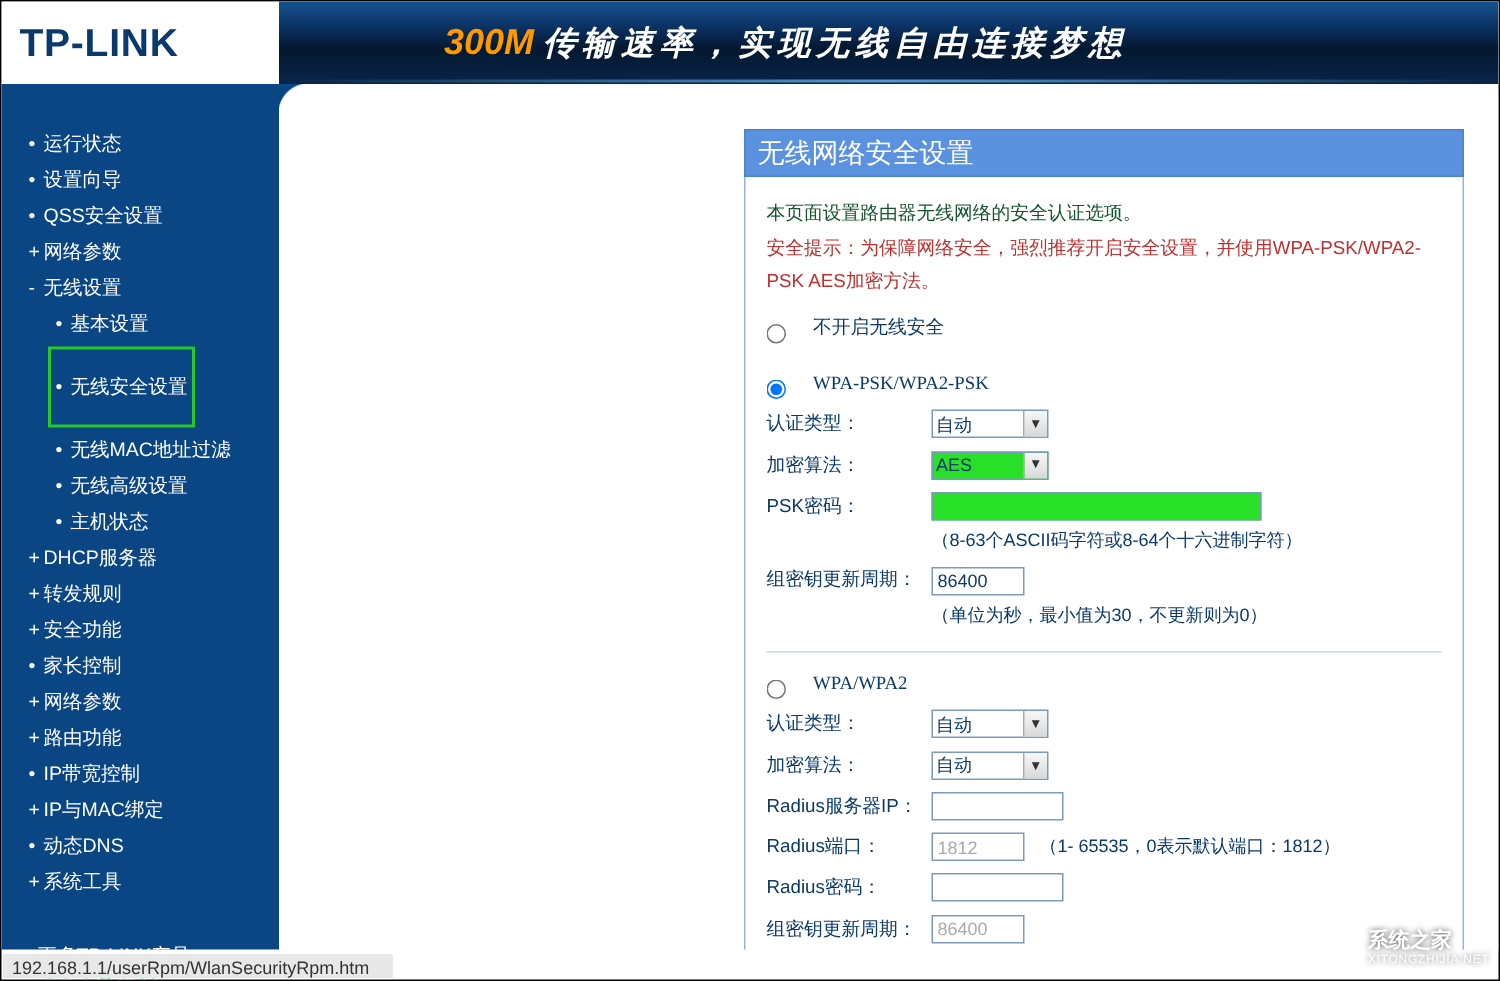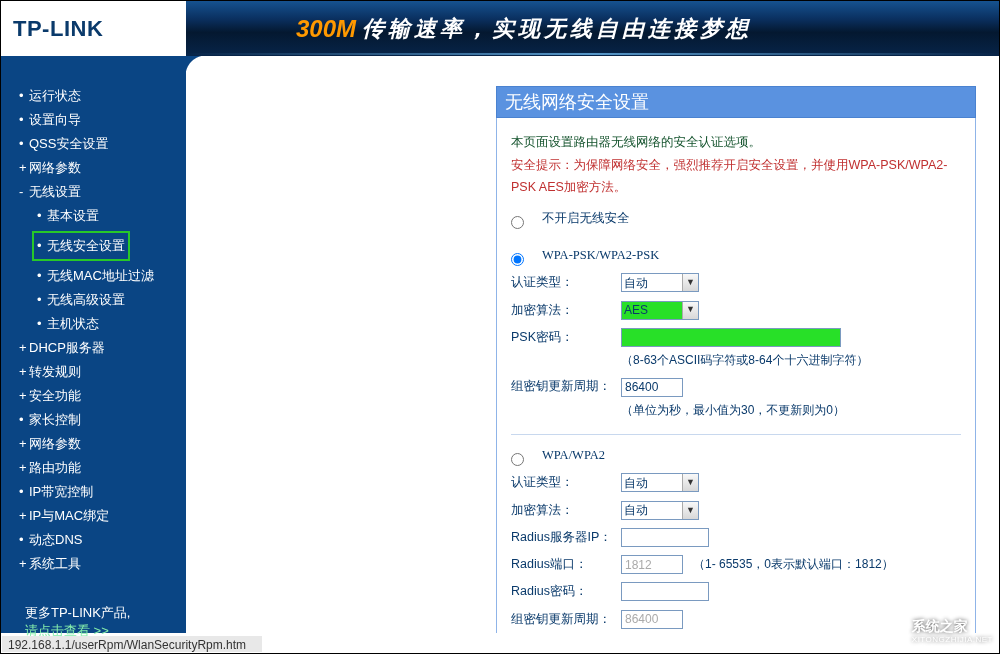--- a/index.html
+++ b/index.html
@@ -2,39 +2,39 @@
 <html><head>
 <meta charset="utf-8">
 <style>
 * { box-sizing: border-box; margin: 0; padding: 0; }
 body { font-family: "Microsoft YaHei", SimSun, Arial, sans-serif; font-size: 13px; background: #fff; }
 .page { width: 1000px; height: 654px; border: 1px solid #000; position: relative; overflow: hidden; }
 
 
 .header { height: 55px; background: #fff; display: flex; align-items: center; }
 .logo { width: 185px; padding-left: 12px; }
-.logo-text { font-family: Arial, sans-serif; font-size: 22px; font-weight: 900; color: #0a3a6b; letter-spacing: 0.5px; }
+.logo-text { font-family: Arial, sans-serif; font-size: 26px; font-weight: 900; color: #0a3a6b; letter-spacing: 0.5px; }
 .banner { flex: 1; height: 68px; background: linear-gradient(180deg, #1a5ea0 0%, #0a3060 35%, #041830 55%, #082850 100%); display: flex; align-items: center; padding-left: 110px; position: relative; overflow: hidden; }
 .banner-300m { color: #ff9900; font-weight: bold; font-size: 24px; font-style: italic; margin-right: 6px; font-family: Arial, sans-serif; }
 .banner-tag { color: #fff; font-weight: bold; font-size: 22px; font-style: italic; letter-spacing: 4px; }
 .banner::before { content:""; position:absolute; left:0; right:0; top:4px; height:2px; background: linear-gradient(90deg,rgba(80,170,255,0) 0%,rgba(120,200,255,0.8) 40%,rgba(255,255,255,0.9) 60%,rgba(80,170,255,0) 100%);}
 .banner::after { content:""; position:absolute; left:0; right:0; bottom:8px; height:2px; background: linear-gradient(90deg,rgba(80,170,255,0) 0%,rgba(120,200,255,0.7) 50%,rgba(80,170,255,0) 100%);}
 
 
 .body-wrap { display: flex; height: calc(100% - 55px - 20px); }
 .sidebar { width: 185px; background: #0a4584; color: #fff; padding-top: 28px; font-size: 13px; }
 .nav { list-style: none; }
 .nav li { padding: 3px 0 3px 18px; line-height: 18px; }
 .nav li.sub { padding-left: 36px; }
 .nav a { color: #fff; text-decoration: none; }
 .nav .bullet { display: inline-block; width: 10px; }
 .nav .bullet::before { content: "• "; }
 .nav .collapsed .bullet::before { content: "+ "; }
 .nav .expanded .bullet::before { content: "- "; }
-.nav .active { border: 2px solid #28c828; display: inline-block; padding: 4px 3px; margin-left: -5px; }
+.nav .active { border: 2px solid #28c828; display: inline-block; padding: 16px 3px; margin-left: -5px; }
 .sidebar-footer { margin-top: 28px; padding-left: 24px; line-height: 18px; }
 .sidebar-footer a { color: #86efac; text-decoration: none; }
 
 
 .content { flex: 1; background: #fff; padding: 30px 0 0 310px; position: relative; overflow: hidden; }
 .content-corner { position:absolute; left:0; top:0; width:20px; height:20px; background: radial-gradient(circle at 20px 20px, #fff 20px, #0a4584 21px);}
 .panel { width: 480px; }
 .panel-header { background: #5a92e0; color: #fff; font-size: 18px; padding: 3px 8px; border: 1px solid #4a82d0; }
 .panel-body { border: 1px solid #8fb4e8; border-top: none; padding: 14px 14px 10px 14px; color: #0a3a6b; font-size: 12.5px; line-height: 1.7; }
 .intro-text { color: #14532d; }

